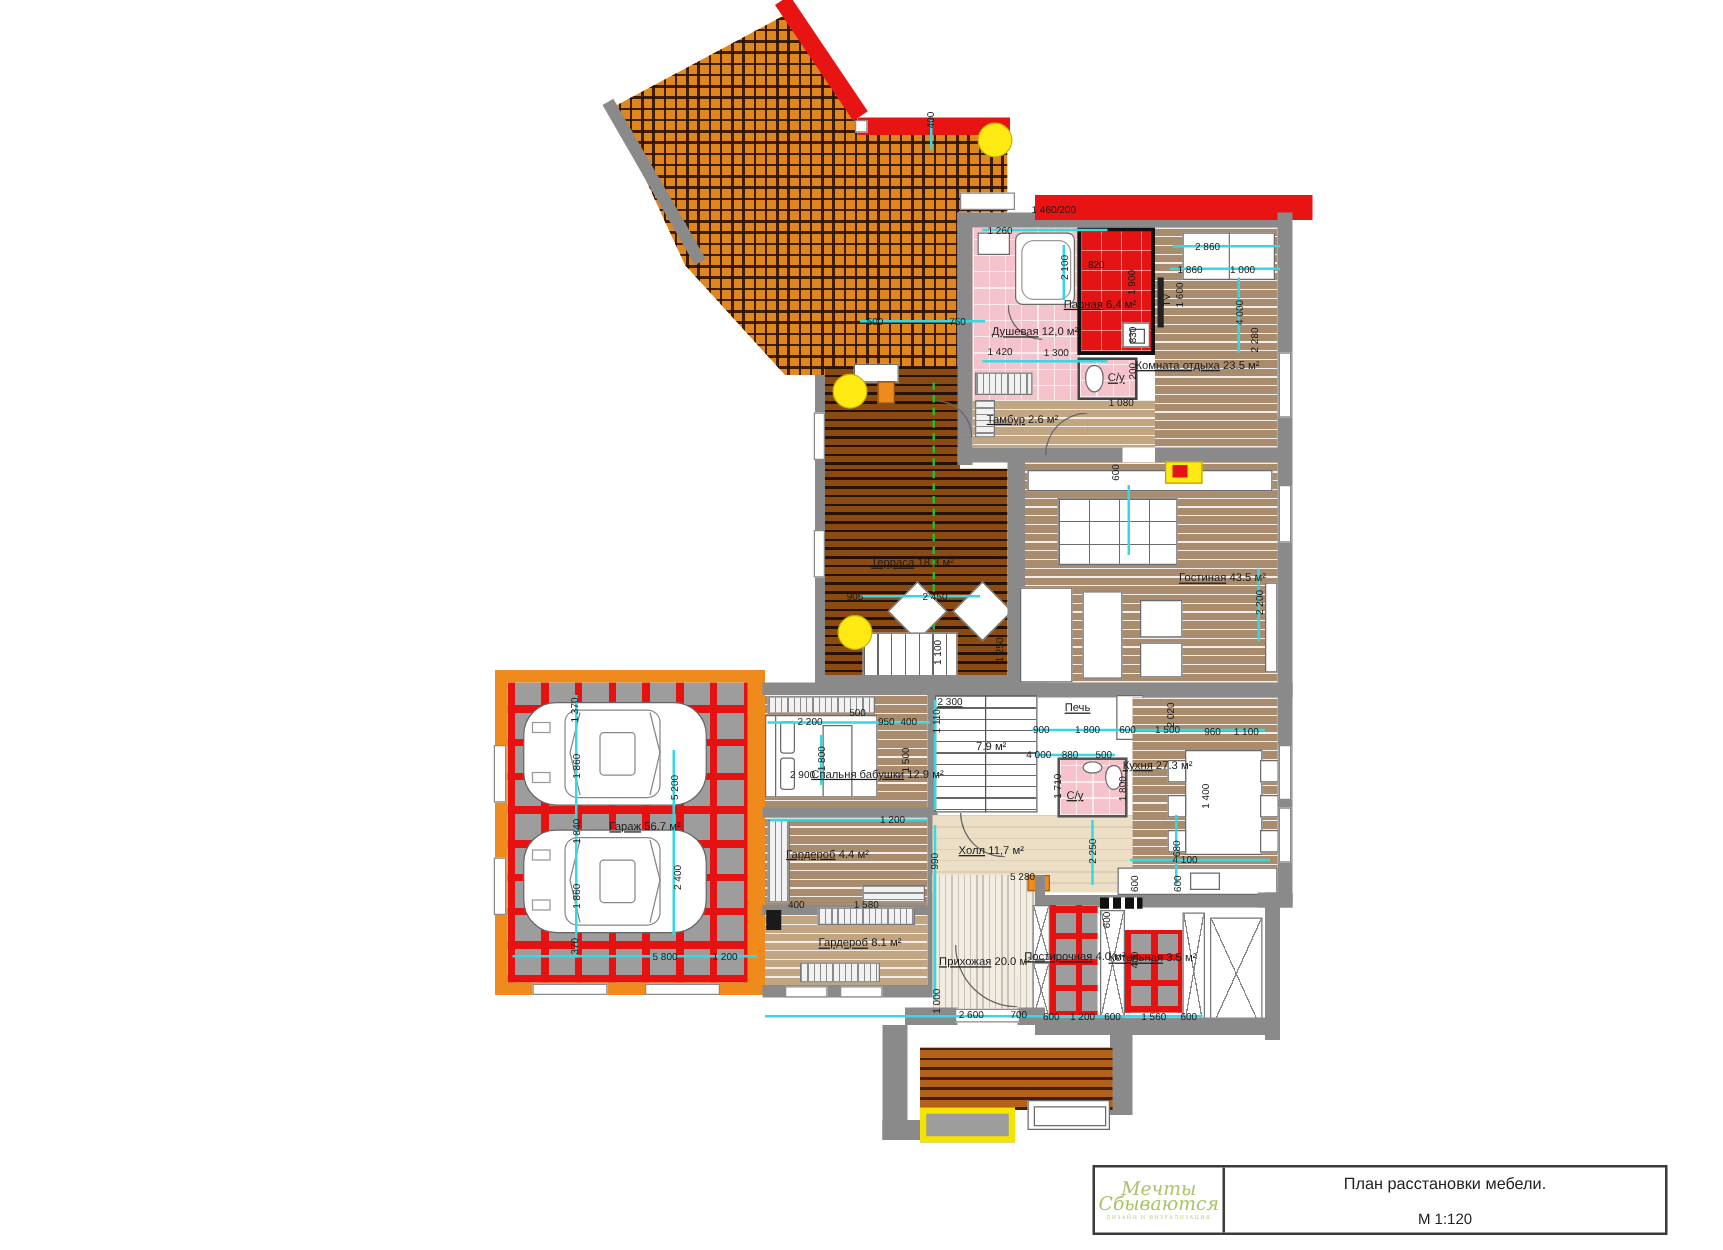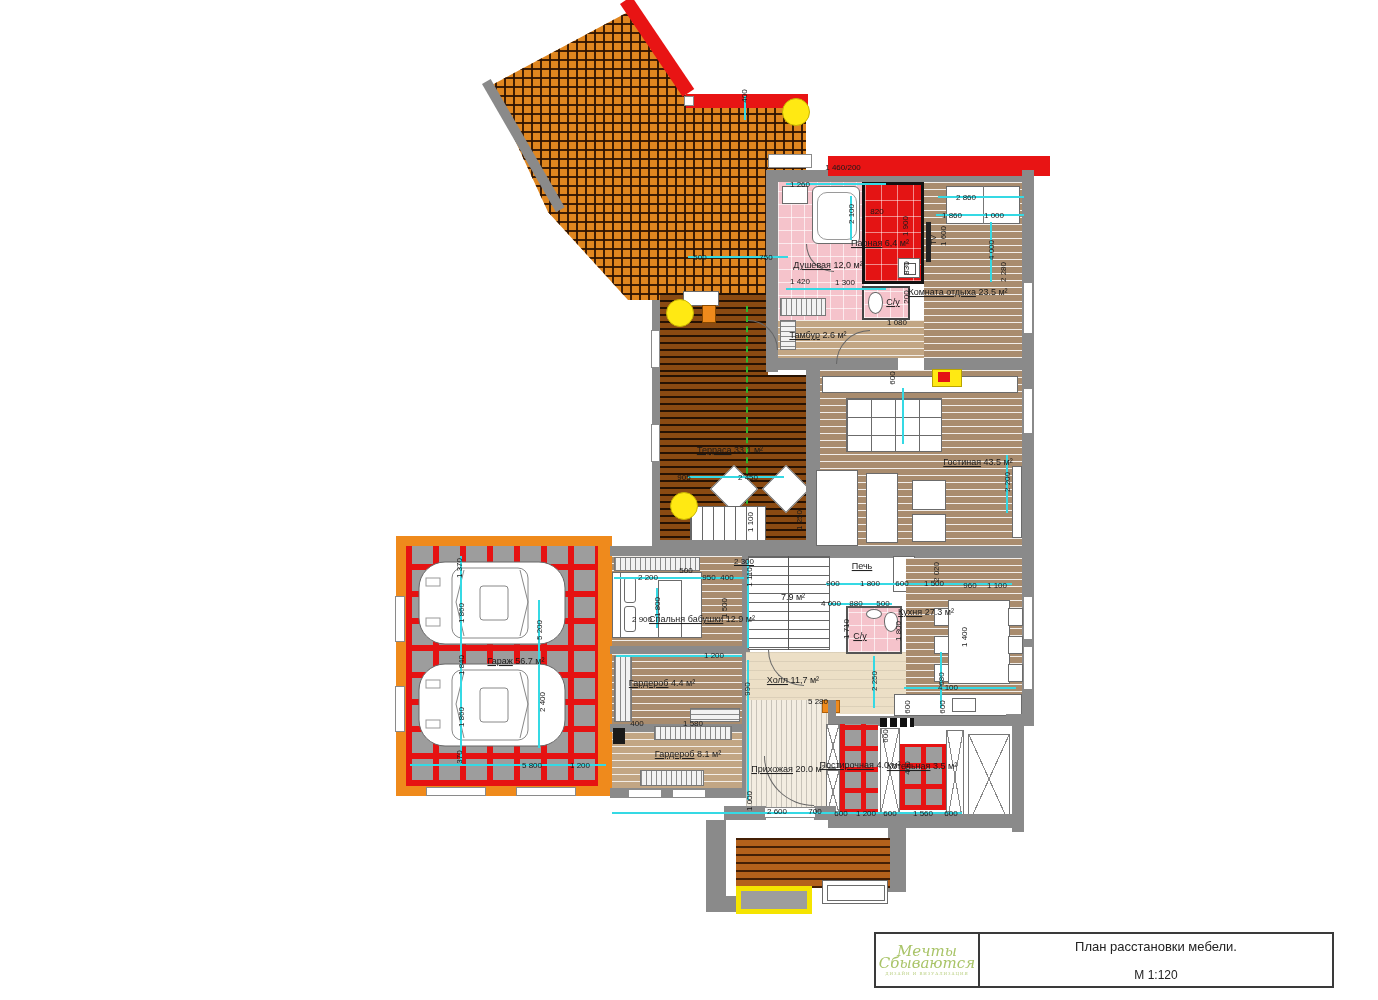--- a/index.html
+++ b/index.html
@@ -325,21 +325,21 @@
     <span class="dim" style="left: 751px; top: 522px; transform: translate(-50%, -50%) rotate(-90deg);">1 100</span>
     <span class="dim" style="left: 460px; top: 568px; transform: translate(-50%, -50%) rotate(-90deg);">1 370</span>
     <span class="dim" style="left: 462px; top: 613px; transform: translate(-50%, -50%) rotate(-90deg);">1 860</span>
     <span class="dim" style="left: 462px; top: 665px; transform: translate(-50%, -50%) rotate(-90deg);">1 840</span>
     <span class="dim" style="left: 462px; top: 717px; transform: translate(-50%, -50%) rotate(-90deg);">1 860</span>
     <span class="dim" style="left: 460px; top: 757px; transform: translate(-50%, -50%) rotate(-90deg);">370</span>
     <span class="dim" style="left: 492px; top: 766px; transform: translate(-50%, -50%); margin-left: 40px;">5 800</span>
     <span class="dim" style="left: 580px; top: 766px; transform: translate(-50%, -50%);">1 200</span>
     <span class="dim" style="left: 540px; top: 630px; transform: translate(-50%, -50%) rotate(-90deg);">5 200</span>
     <span class="dim" style="left: 543px; top: 702px; transform: translate(-50%, -50%) rotate(-90deg);">2 400</span>
-    <span class="dim" style="left: 744px; top: 562px; transform: translate(-50%, -50%); text-decoration: underline;">2 300</span>
+    <span class="dim" style="left: 760px; top: 562px; transform: translate(-50%, -50%); text-decoration: underline;">2 300</span>
     <span class="dim" style="left: 648px; top: 578px; transform: translate(-50%, -50%);">2 200</span>
     <span class="dim" style="left: 686px; top: 571px; transform: translate(-50%, -50%);">500</span>
     <span class="dim" style="left: 709px; top: 578px; transform: translate(-50%, -50%);">950</span>
     <span class="dim" style="left: 727px; top: 578px; transform: translate(-50%, -50%);">400</span>
     <span class="dim" style="left: 750px; top: 577px; transform: translate(-50%, -50%) rotate(-90deg);">1 110</span>
     <span class="dim" style="left: 658px; top: 607px; transform: translate(-50%, -50%) rotate(-90deg);">1 800</span>
     <span class="dim" style="left: 725px; top: 608px; transform: translate(-50%, -50%) rotate(-90deg);">1 500</span>
     <span class="dim" style="left: 642px; top: 620px; transform: translate(-50%, -50%);">2 900</span>
     <span class="dim" style="left: 714px; top: 656px; transform: translate(-50%, -50%);">1 200</span>
     <span class="dim" style="left: 833px; top: 584px; transform: translate(-50%, -50%);">900</span>
@@ -373,21 +373,21 @@
     <span class="dim" style="left: 923px; top: 814px; transform: translate(-50%, -50%);">1 560</span>
     <span class="dim" style="left: 951px; top: 814px; transform: translate(-50%, -50%);">600</span>
     <span class="dim" style="left: 908px; top: 768px; transform: translate(-50%, -50%) rotate(-90deg);">400</span>
     <span class="dim" style="left: 886px; top: 736px; transform: translate(-50%, -50%) rotate(-90deg);">600</span>
     <span class="rlabel" style="left: 828px; top: 266px;"><span class="rname">Душевая</span><span> 12,0 м²</span></span>
     <span class="rlabel" style="left: 880px; top: 244px;"><span class="rname">Парная</span><span> 6,4 м²</span></span>
     <span class="rlabel" style="left: 893px; top: 303px;"><span class="rname">С/у</span><span></span></span>
     <span class="rlabel" style="left: 818px; top: 336px;"><span class="rname">Тамбур</span><span> 2.6 м²</span></span>
     <span class="rlabel" style="left: 958px; top: 293px;"><span class="rname">Комната отдыха</span><span> 23.5 м²</span></span>
     <span class="rlabel" style="left: 978px; top: 463px;"><span class="rname">Гостиная</span><span> 43.5 м²</span></span>
-    <span class="rlabel" style="left: 730px; top: 451px;"><span class="rname">Терраса</span><span> 33.1 м²</span></span>
+    <span class="rlabel" style="left: 730px; top: 451px;"><span class="rname">Терраса</span><span> 18.3 м²</span></span>
     <span class="rlabel" style="left: 516px; top: 662px;"><span class="rname">Гараж</span><span> 56.7 м²</span></span>
     <span class="rlabel" style="left: 702px; top: 620px;"><span class="rname">Спальня бабушки</span><span> 12.9 м²</span></span>
     <span class="rlabel" style="left: 793px; top: 598px;"><span class="rname"></span><span>7.9 м²</span></span>
     <span class="rlabel" style="left: 793px; top: 681px;"><span class="rname">Холл</span><span> 11,7 м²</span></span>
     <span class="rlabel" style="left: 860px; top: 637px;"><span class="rname">С/у</span><span></span></span>
     <span class="rlabel" style="left: 862px; top: 567px;"><span class="rname">Печь</span><span></span></span>
     <span class="rlabel" style="left: 926px; top: 613px;"><span class="rname">Кухня</span><span> 27.3 м²</span></span>
     <span class="rlabel" style="left: 662px; top: 684px;"><span class="rname">Гардероб</span><span> 4.4 м²</span></span>
     <span class="rlabel" style="left: 688px; top: 755px;"><span class="rname">Гардероб</span><span> 8.1 м²</span></span>
     <span class="rlabel" style="left: 788px; top: 770px;"><span class="rname">Прихожая</span><span> 20.0 м²</span></span>

